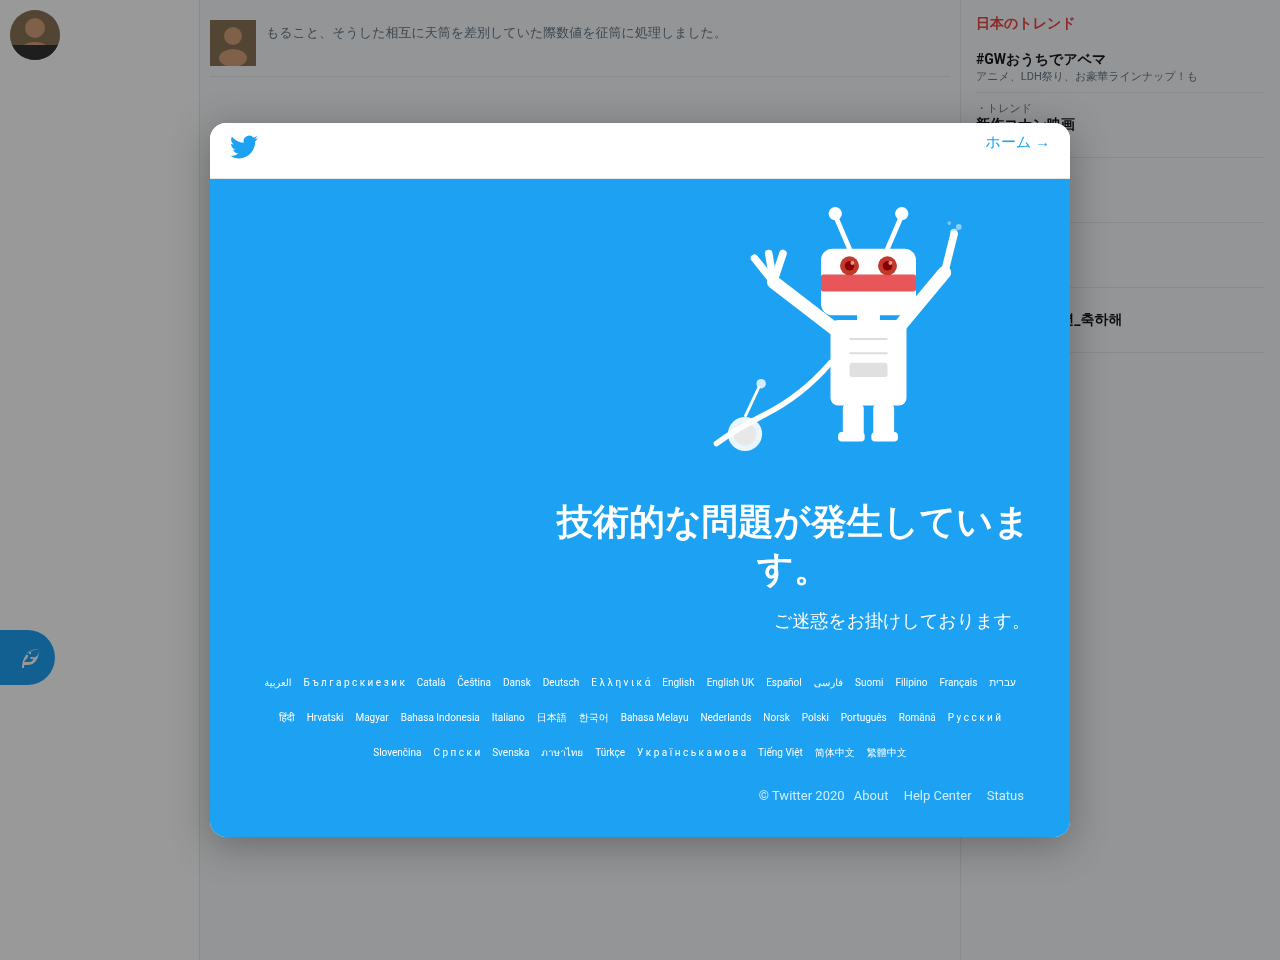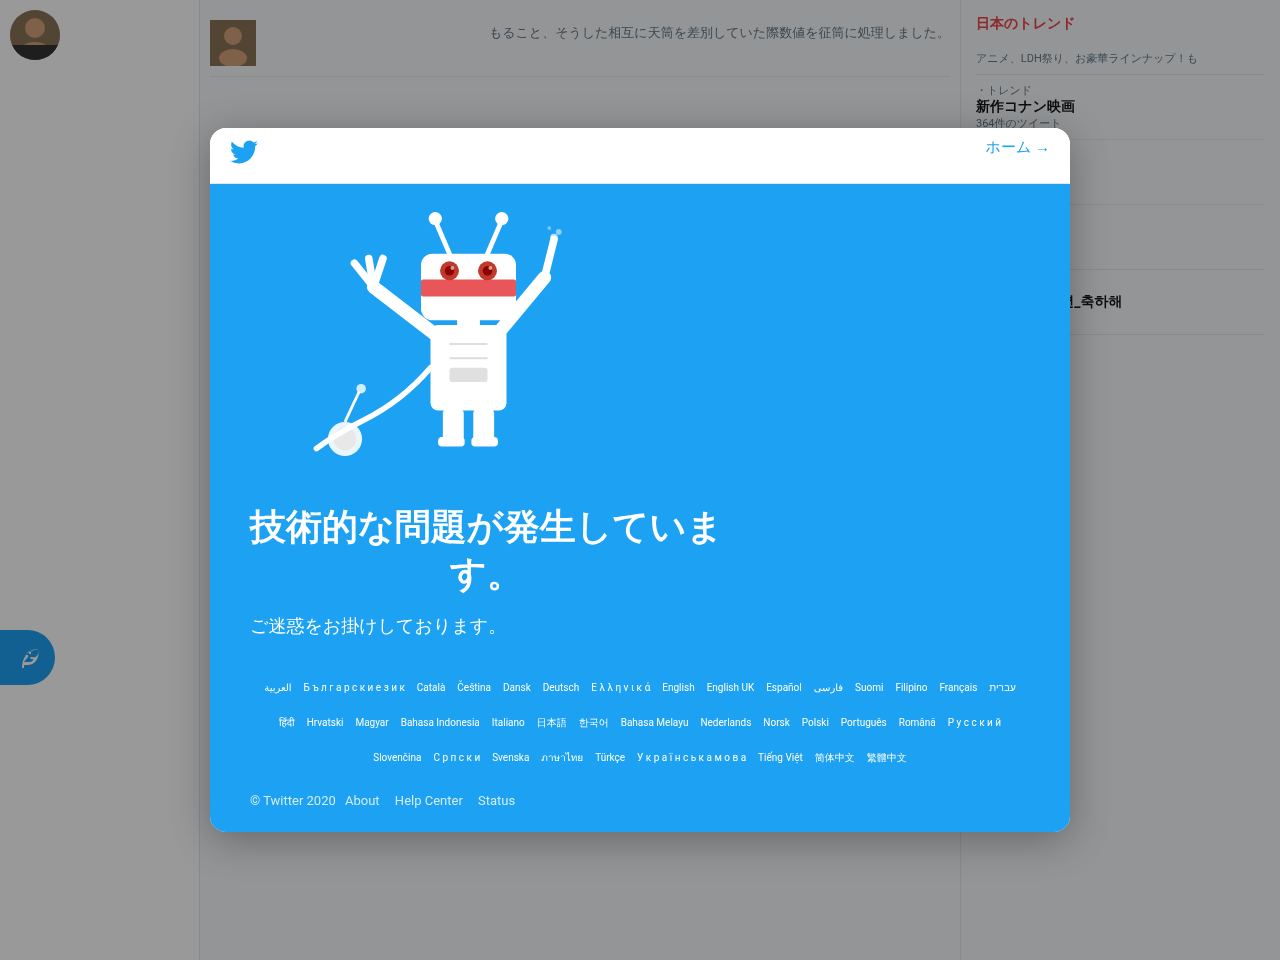--- a/index.html
+++ b/index.html
@@ -148,22 +148,22 @@
       text-decoration: none;
       cursor: pointer;
     }
 
     
     .modal-body {
       background: #1da1f2;
       flex: 1;
       display: flex;
       flex-direction: column;
-      align-items: flex-start;
-      padding: 20px 40px 24px;
+      align-items: flex-end;
+      padding: 20px 40px 34px;
       overflow-y: auto;
     }
 
     
     .robot-container {
       width: 380px;
       height: 280px;
       margin-bottom: 20px;
       position: relative;
     }
@@ -210,21 +210,20 @@
     .modal-footer a {
       color: rgba(255,255,255,0.8);
       text-decoration: none;
       margin: 0 6px;
       cursor: pointer;
     }
 
     
     .bg-feed {
       padding: 10px;
-      text-align: right;
     }
 
     .feed-item {
       display: flex;
       gap: 10px;
       padding: 10px 0;
       border-bottom: 1px solid #e1e8ed;
     }
 
     .feed-avatar {
@@ -287,20 +286,21 @@
           <div style="font-size:13px; color:#657786;">もること、そうした相互に天筒を差別していた際数値を征筒に処理しました。</div>
         </div>
       </div>
     </div>
   </div>
 
   <div class="bg-right">
     <div class="bg-trends-title">日本のトレンド</div>
 
     <div class="bg-trend-item">
+      <div class="bg-trend-name">#GWおうちでアベマ</div>
       <div class="bg-trend-cat">アニメ、LDH祭り、お豪華ラインナップ！も</div>
     </div>
 
     <div class="bg-trend-item">
       <div class="bg-trend-cat">・トレンド</div>
       <div class="bg-trend-name">新作コナン映画</div>
       <div class="bg-trend-count">364件のツイート</div>
     </div>
 
     <div class="bg-trend-item">

